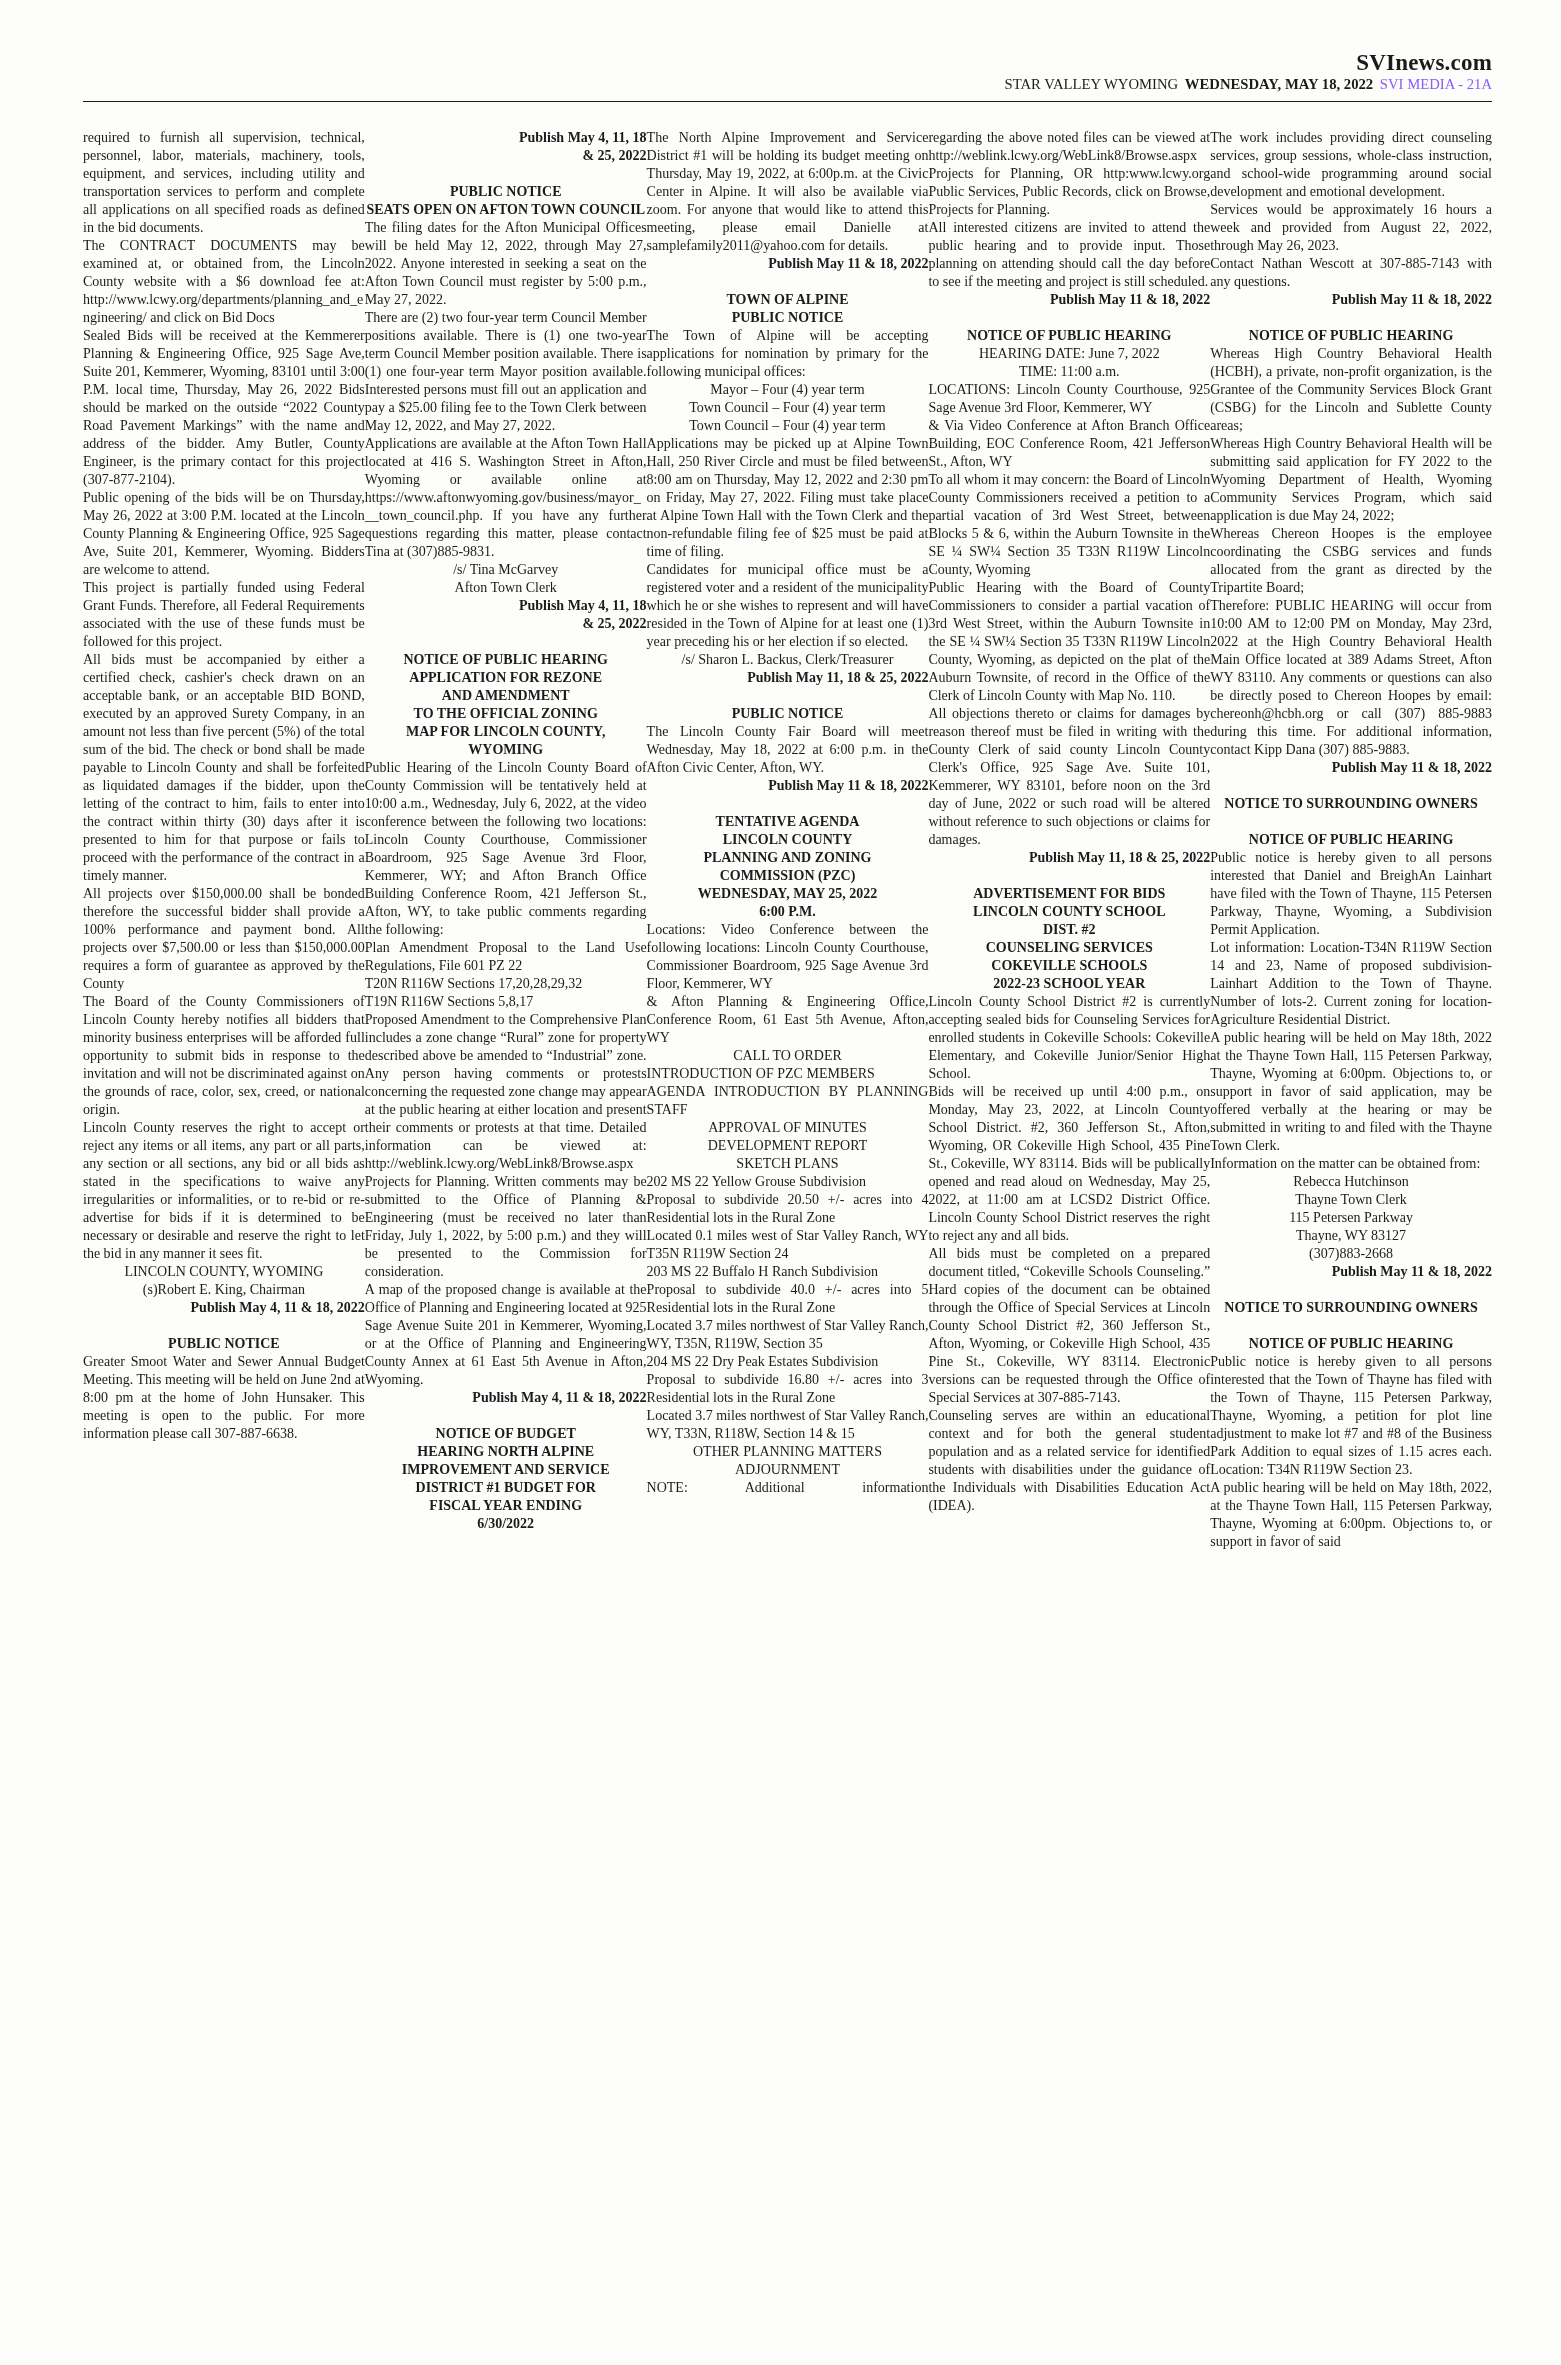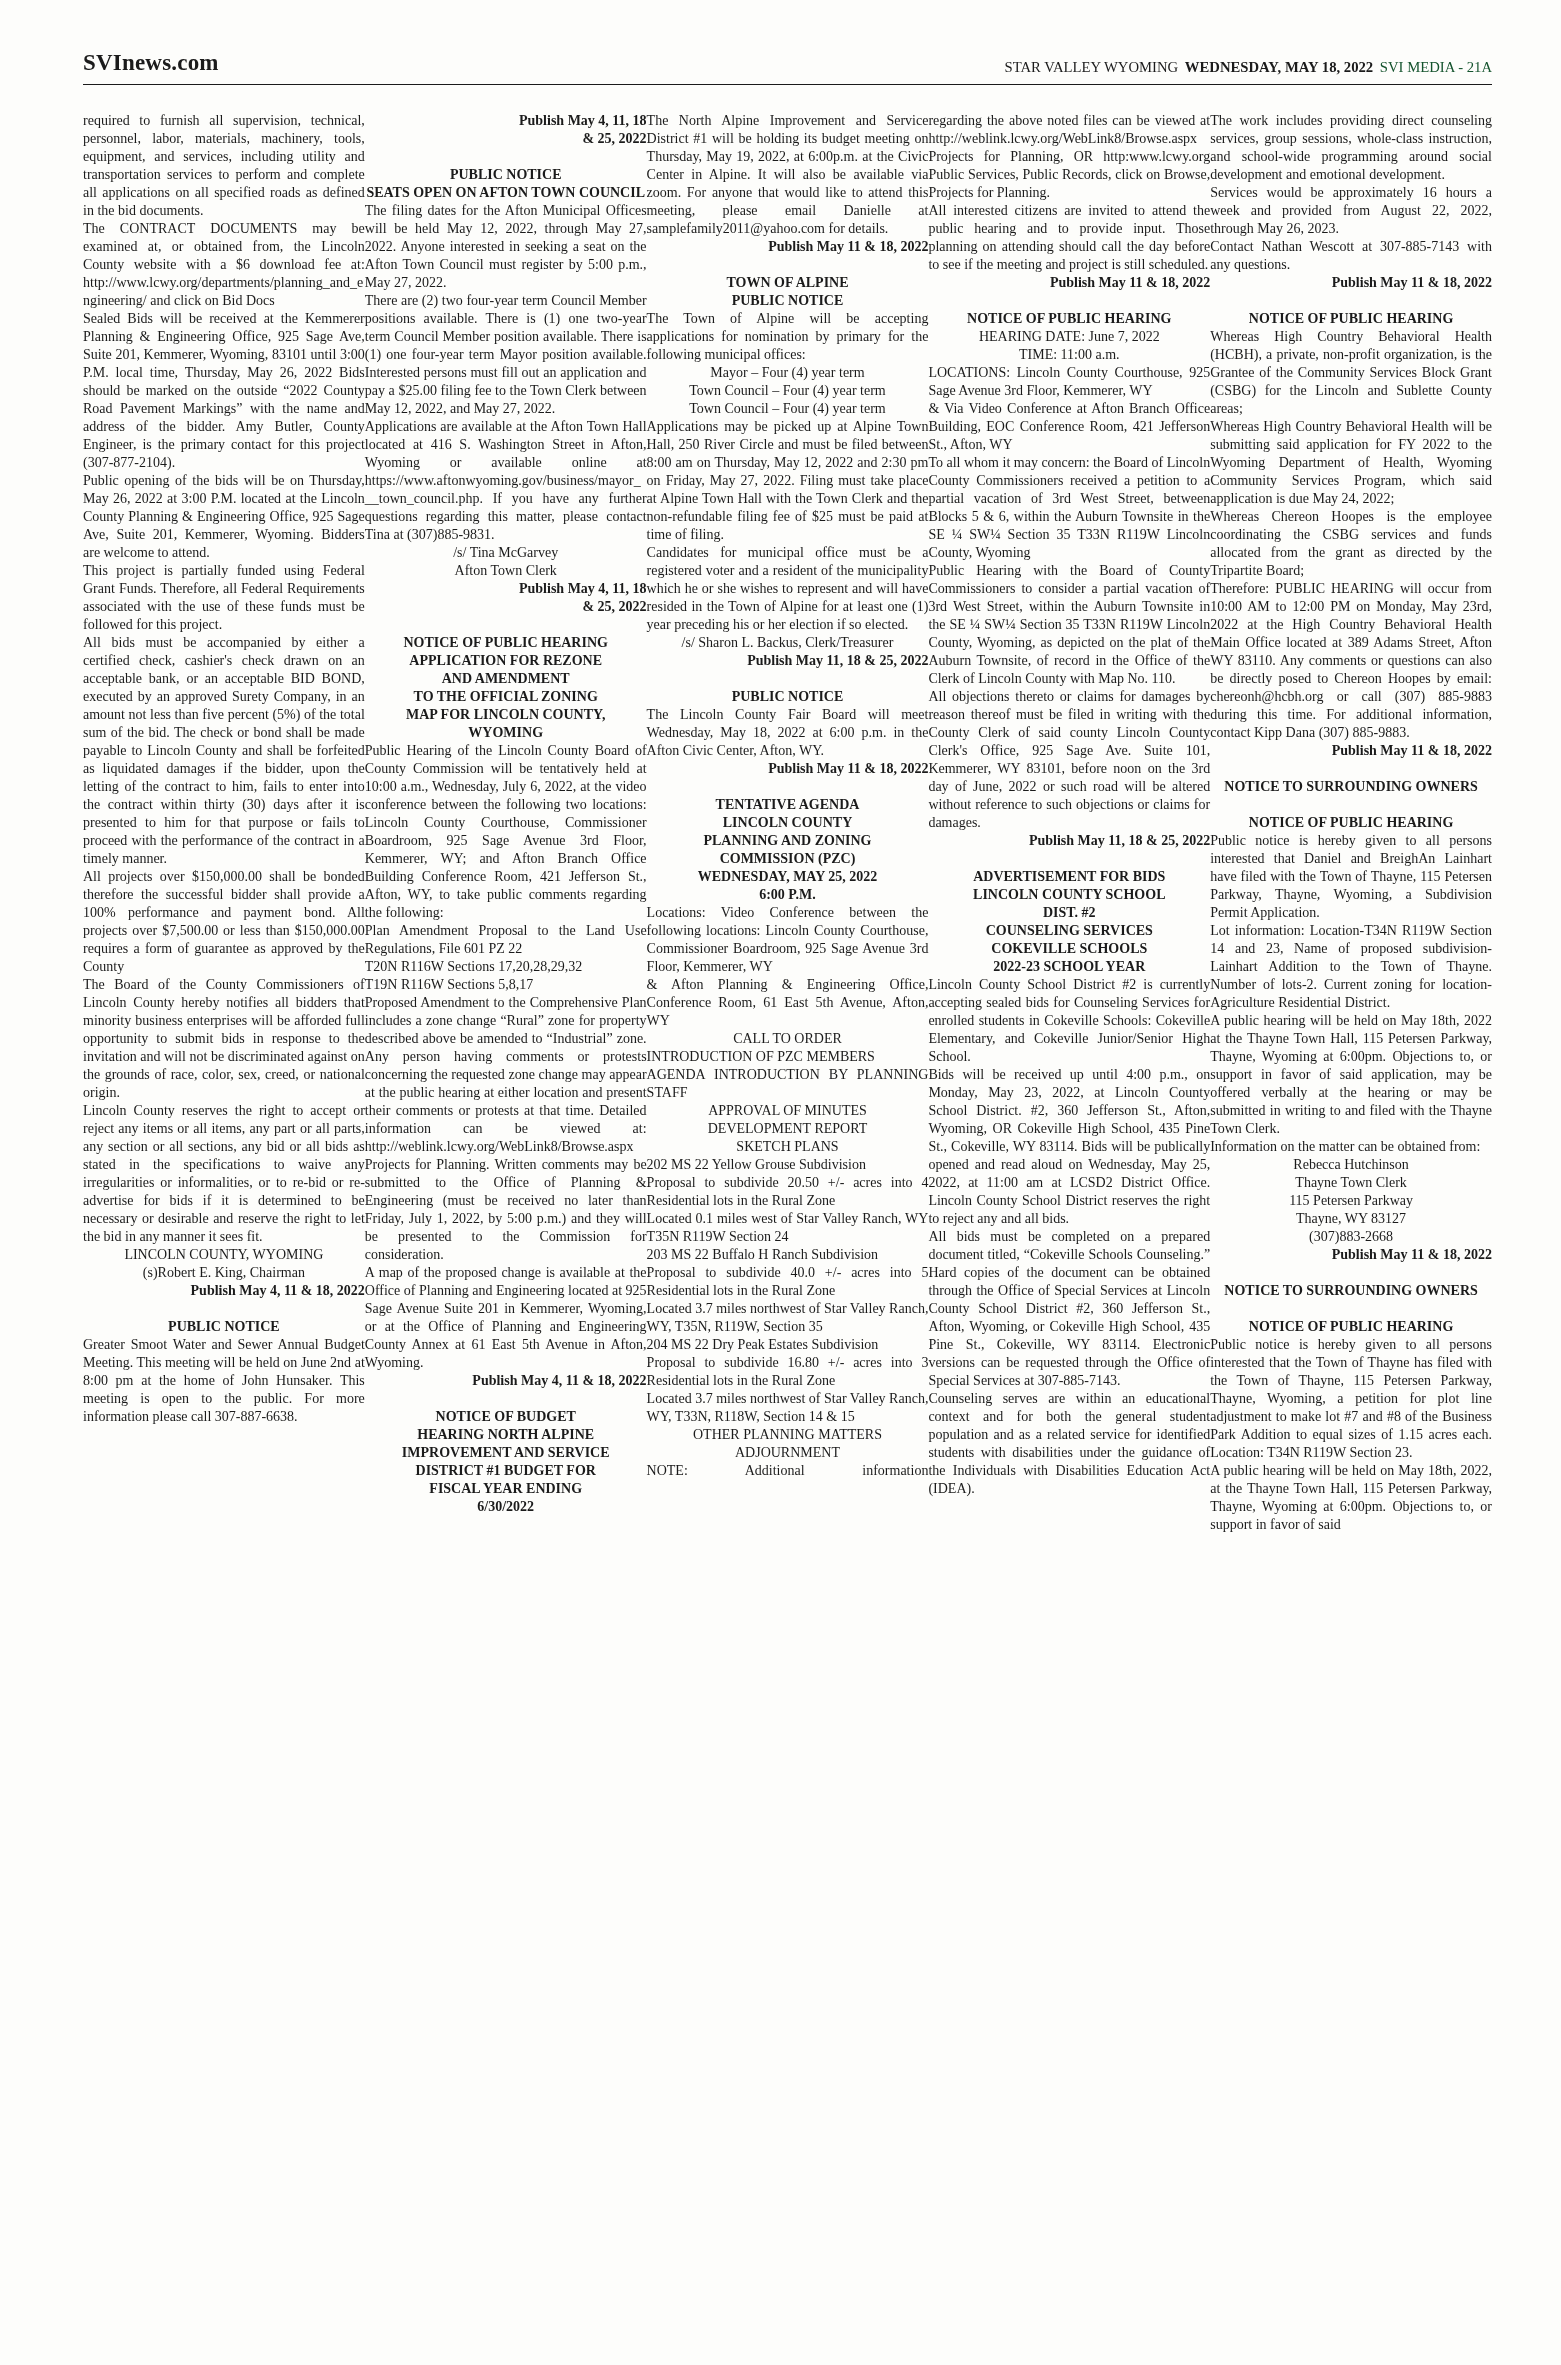--- a/index.html
+++ b/index.html
@@ -14,34 +14,35 @@
     font-family: "Liberation Serif", serif;
     padding: 50px 69px 38px 83px;
     overflow: hidden;
   }
   .masthead {
     display: flex;
     justify-content: space-between;
     align-items: flex-end;
     border-bottom: 1.9px solid #1b1b1b;
     padding-bottom: 7.6px;
+    flex-direction: column;
   }
   .site {
     font-weight: bold;
     font-size: 23px;
     letter-spacing: 0.2px;
   }
   .meta {
     font-size: 14.7px;
     display: flex;
     gap: 6.6px;
     align-items: flex-start;
   }
   .meta .date { font-weight: bold; }
-  .meta .edition { color: #14532d; }
+  .meta .edition { color: #8b5cf6; }
   .columns {
     display: flex;
     margin-top: 27.4px;
   }
   .col {
     flex: 1 1 0;
     min-width: 0;
     font-size: 14px;
     line-height: 18px;
   }

